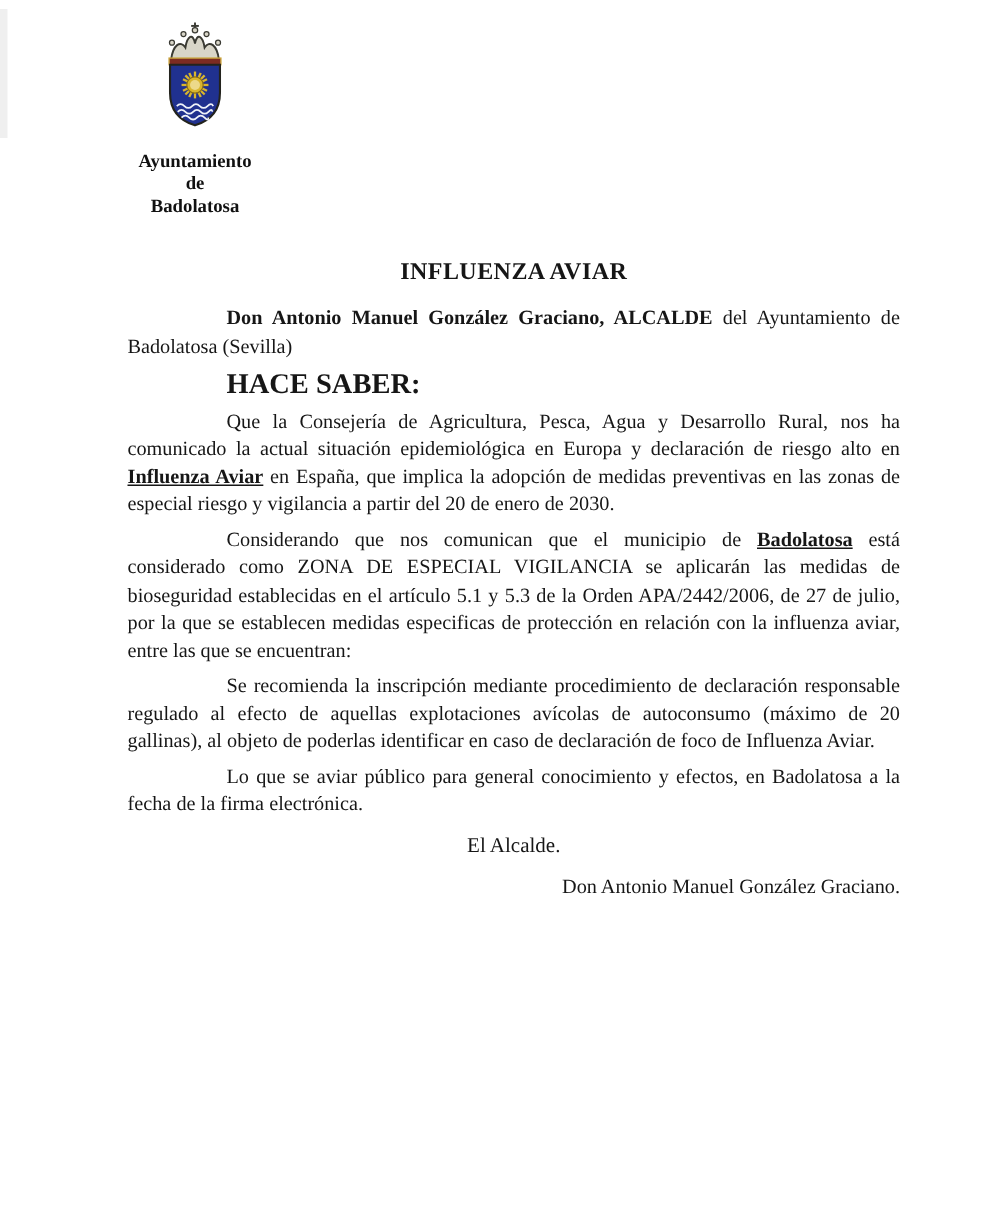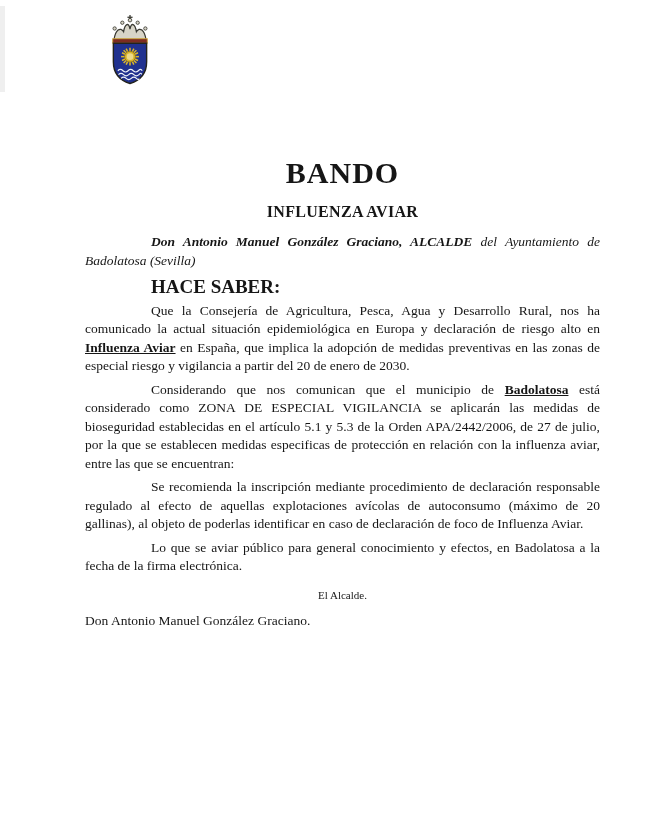--- a/index.html
+++ b/index.html
@@ -64,40 +64,40 @@
     font-weight: bold;
     letter-spacing: 0.3px;
   }
   p.body-par {
     margin: 0 0 5px 0;
     font-size: 13.5px;
     line-height: 18.5px;
     text-align: justify;
     text-indent: 66px;
   }
-  p.intro-par { margin-top: 13px; font-style: italic; }
+  p.intro-par { margin-top: 13px; }
   .hace-saber {
     margin: 8px 0 5px 66px;
     font-size: 19px;
     line-height: 18.5px;
     font-weight: bold;
   }
   .em-bu {
     font-weight: bold;
     text-decoration: underline;
   }
   .sig-role {
     margin: 10px 0 0 0;
     text-align: center;
-    font-size: 11px;
+    font-size: 14px;
     line-height: 18.5px;
   }
   .sig-name {
     margin: 8px 0 0 0;
-    text-align: left;
+    text-align: right;
     font-size: 13.5px;
     line-height: 18.5px;
   }
 </style>
 </head>
 <body>
 
 <div class="page">
 
   <div class="scan-edge"></div>
@@ -133,26 +133,30 @@
 
       <circle cx="50" cy="66" r="8.5" fill="#d8b52e" stroke="#8a6d12" stroke-width="1.2"></circle>
       <circle cx="50" cy="66" r="5.2" fill="#ecd98a"></circle>
 
       <g fill="none" stroke="#eef2f8" stroke-width="1.8">
         <path d="M31 88 q4 -4 8 0 t8 0 t8 0 t8 0 t6 0"></path>
         <path d="M32 94 q4 -4 8 0 t8 0 t8 0 t8 0 t4 0"></path>
         <path d="M36 100 q4 -4 8 0 t8 0 t8 0 t4 0"></path>
       </g>
     </svg>
+    <div class="crest-caption">
+      <div>Ayuntamiento</div>
+      <div>de</div>
+      <div>Badolatosa</div>
+    </div>
   </div>
 
   <div class="content">
     <div class="title-spacer"></div>
 
-    <h1 class="doc-title">BANDO</h1>
     <h2 class="doc-subtitle">INFLUENZA AVIAR</h2>
 
     <p class="body-par intro-par"><b>Don Antonio Manuel González Graciano, ALCALDE</b><span> del Ayuntamiento de Badolatosa (Sevilla)</span></p>
 
     <p class="hace-saber">HACE SABER:</p>
 
     <p class="body-par"><span>Que la Consejería de Agricultura, Pesca, Agua y Desarrollo Rural, nos ha comunicado la actual situación epidemiológica en Europa y declaración de riesgo alto en </span><span class="em-bu">Influenza Aviar</span><span> en España, que implica la adopción de medidas preventivas en las zonas de especial riesgo y vigilancia a partir del 20 de enero de 2030.</span></p>
 
     <p class="body-par"><span>Considerando que nos comunican que el municipio de </span><span class="em-bu">Badolatosa</span><span> está considerado como ZONA DE ESPECIAL VIGILANCIA se aplicarán las medidas de bioseguridad establecidas en el artículo 5.1 y 5.3 de la Orden APA/2442/2006, de 27 de julio, por la que se establecen medidas especificas de protección en relación con la influenza aviar, entre las que se encuentran:</span></p>
 

